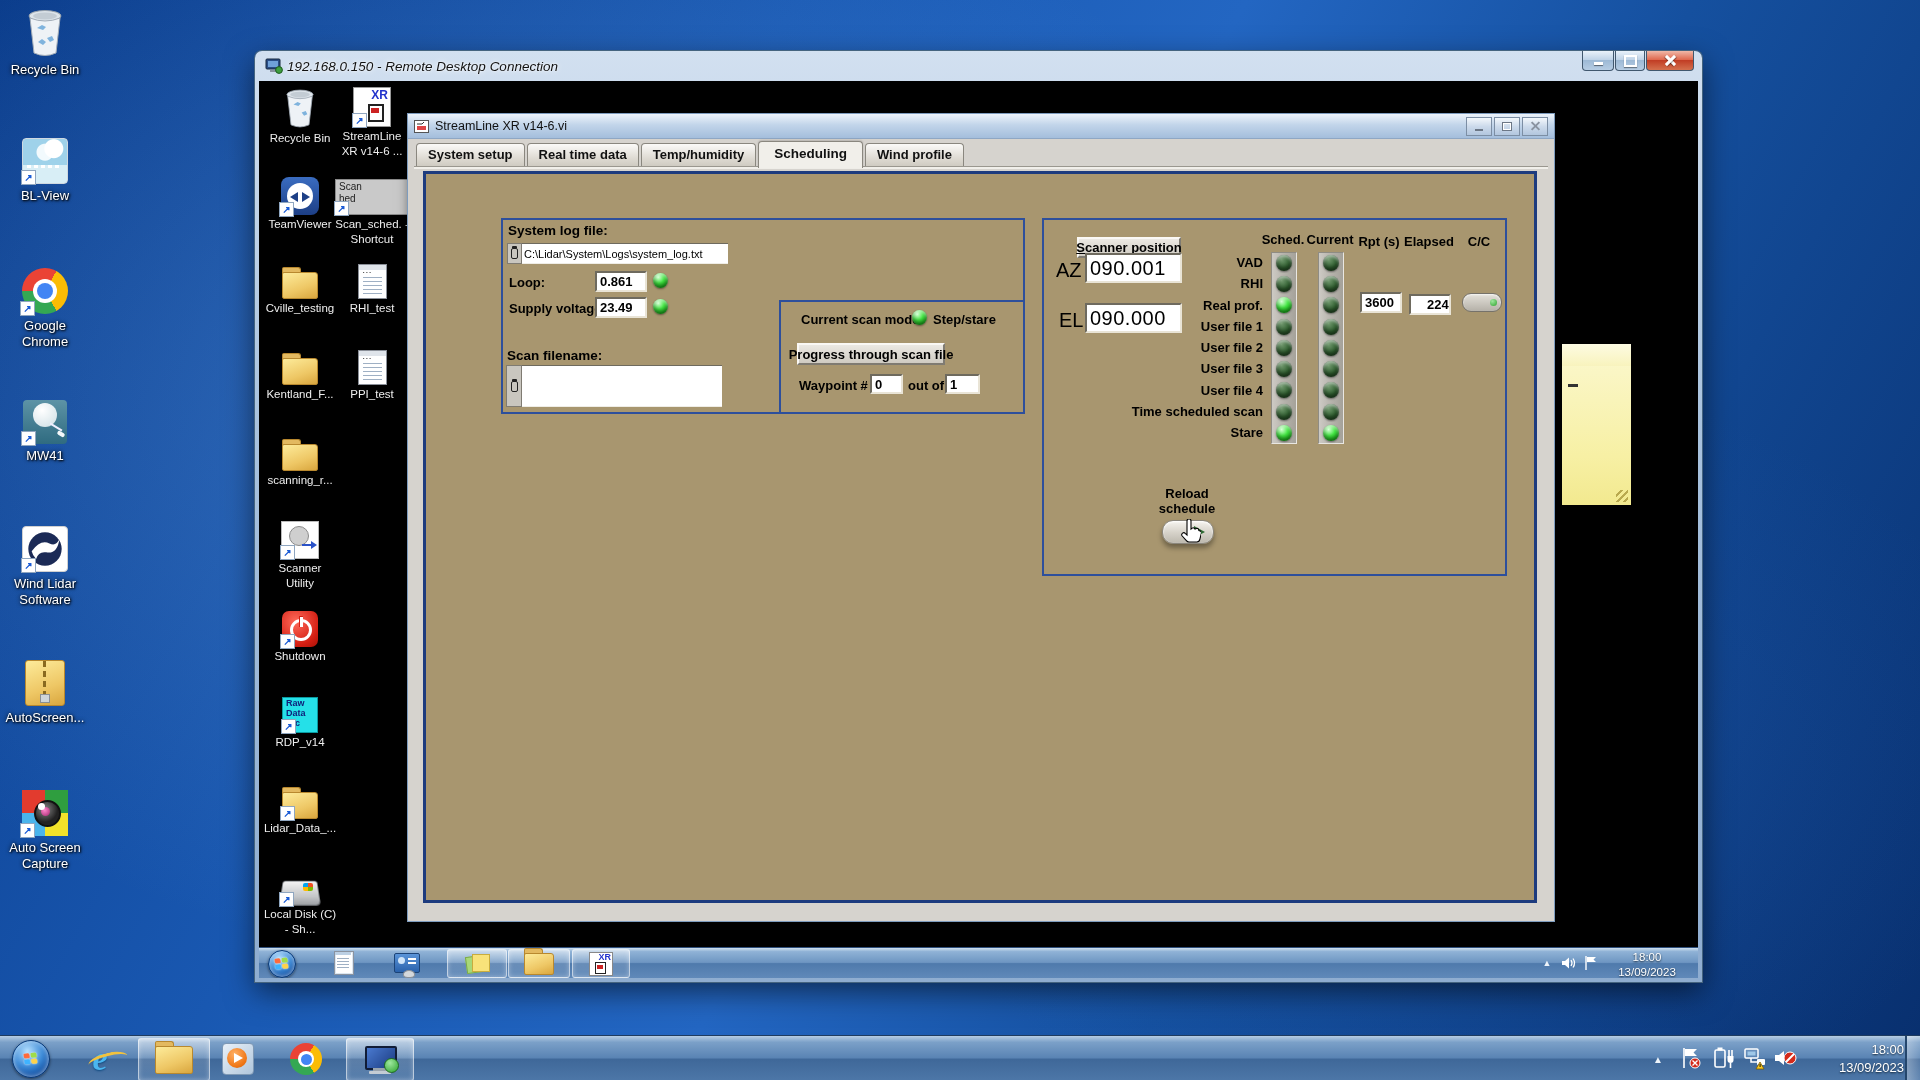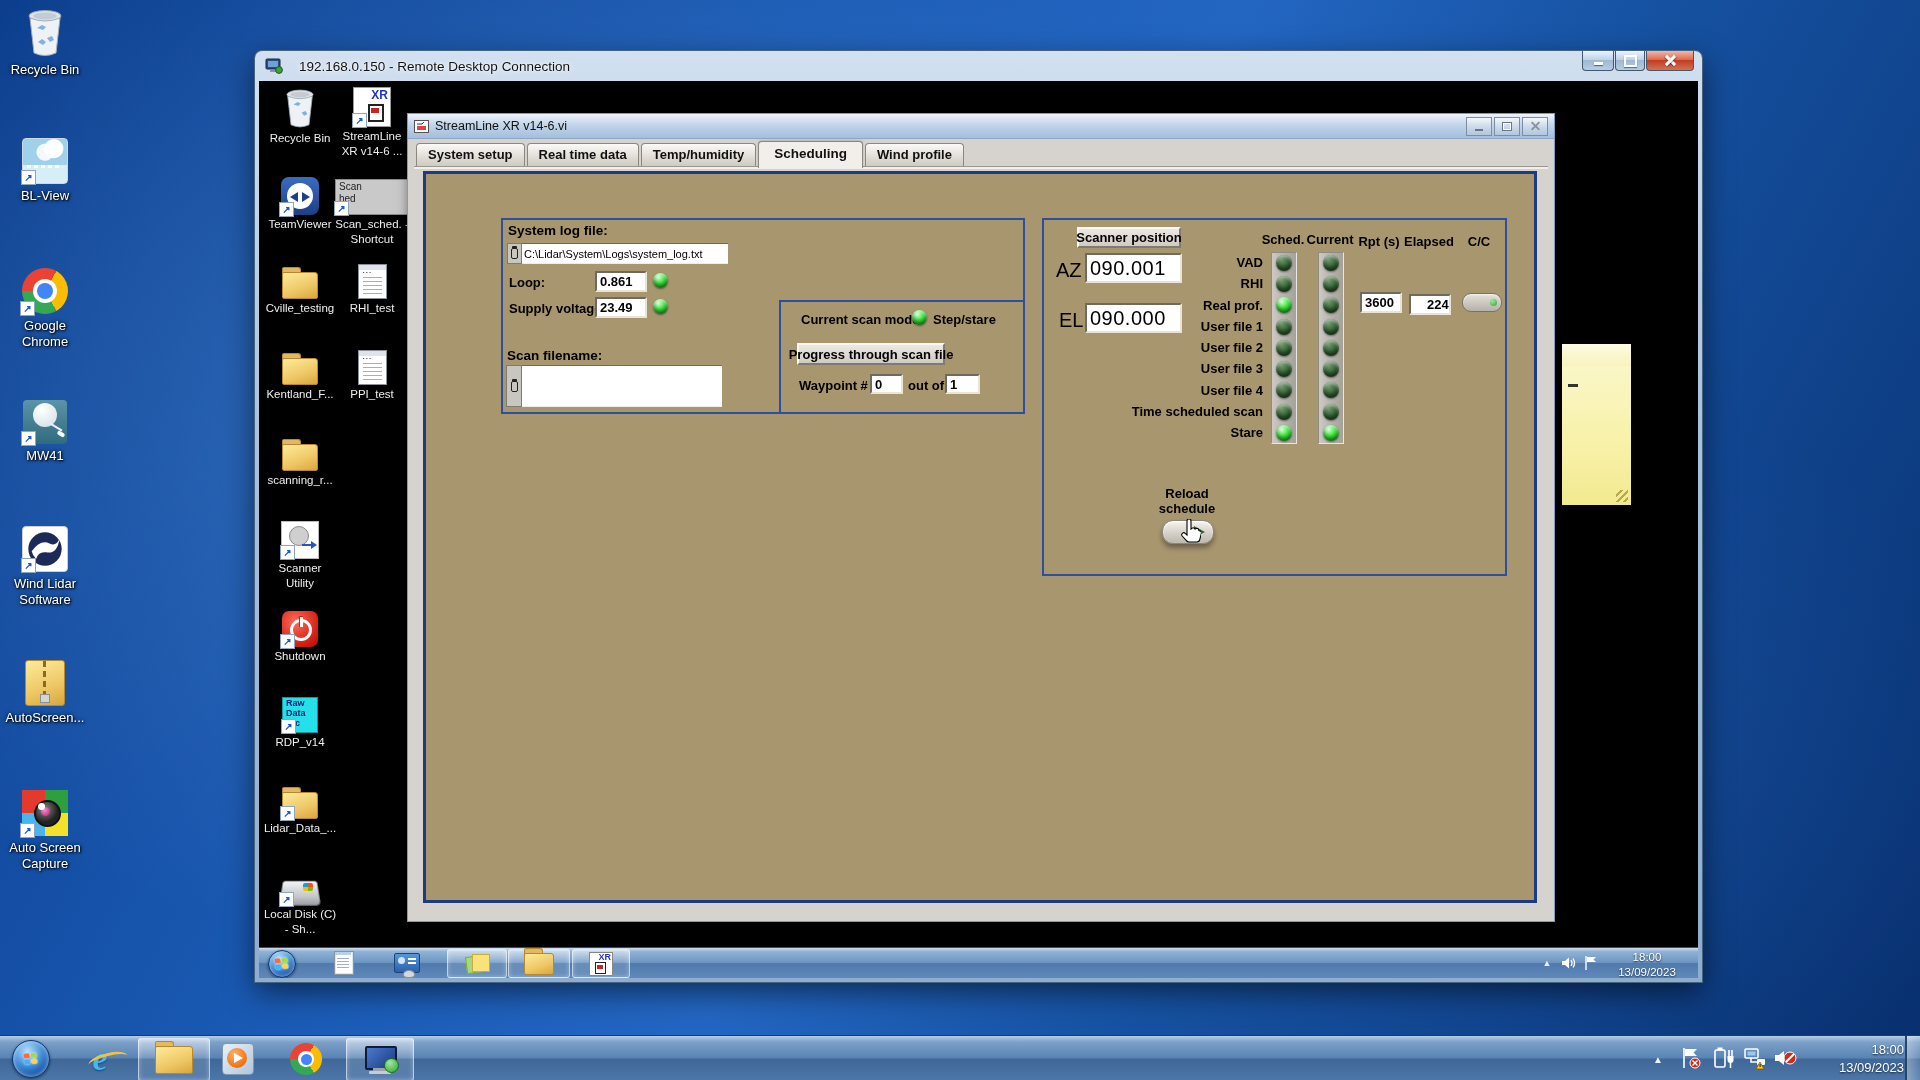--- a/index.html
+++ b/index.html
@@ -211,21 +211,21 @@
   </div>
 
   <div class="rdpwin">
     <div class="rdptitle">
       <svg width="18" height="16" viewBox="0 0 18 16">
           <rect x="1" y="1" width="14" height="10" rx="1" fill="#2a4d86" stroke="#16283f"></rect>
           <rect x="3" y="3" width="10" height="6" fill="#6fa0d8"></rect>
           <rect x="5" y="12" width="6" height="2" fill="#8a93a0"></rect>
           <circle cx="14" cy="12" r="3.4" fill="#3f9e3f" stroke="#1d5c1d"></circle>
         </svg>
-      <span style="margin-left:16px;">192.168.0.150 - Remote Desktop Connection</span>
+      <span style="margin-left:4px;font-style:italic;">192.168.0.150 - Remote Desktop Connection</span>
     </div>
     <div class="wbtns">
       <div class="wbtn" style="width:30px;">
           <div class="glyph-min"></div>
         </div>
       <div class="wbtn" style="width:28px;">
           <div class="glyph-max"></div>
         </div>
       <div class="wbtn close" style="width:46px;">
           <div class="glyph-x"></div>
@@ -434,21 +434,21 @@
             <div class="led led15 on" style="position:absolute;left:131px;top:8px;"></div>
             <div class="lv" style="left:152px;top:10px;">Step/stare</div>
             <div class="rbtn" style="left:16px;top:41px;width:144px;height:18px;">Progress through scan file</div>
             <div class="lv" style="left:18px;top:76px;">Waypoint #</div>
             <div class="vbox" style="left:89px;top:72px;width:33px;height:20px;">0</div>
             <div class="lv" style="left:127px;top:76px;">out of</div>
             <div class="vbox" style="left:164px;top:72px;width:35px;height:20px;">1</div>
           </div>
 
           <div class="grp" style="left:616px;top:44px;width:461px;height:354px;">
-            <div class="rbtn" style="left:33px;top:7px;width:100px;height:17px;">Scanner position</div>
+            <div class="rbtn" style="left:33px;top:17px;width:100px;height:17px;text-decoration:underline;">Scanner position</div>
             <div class="lv" style="left:12px;top:39px;font-size:20px;font-weight:normal;">AZ</div>
             <div class="vbox bigbox" style="left:41px;top:33px;width:97px;height:30px;">090.001</div>
             <div class="lv" style="left:15px;top:89px;font-size:20px;font-weight:normal;">EL</div>
             <div class="vbox bigbox" style="left:41px;top:83px;width:97px;height:30px;">090.000</div>
 
             <div class="lv" style="left:214px;top:12px;width:50px;text-align:center;">Sched.</div>
             <div class="lv" style="left:260px;top:12px;width:52px;text-align:center;">Current</div>
             <div class="lv" style="left:310px;top:14px;width:50px;text-align:center;">Rpt (s)</div>
             <div class="lv" style="left:358px;top:14px;width:54px;text-align:center;">Elapsed</div>
             <div class="lv" style="left:420px;top:14px;width:30px;text-align:center;">C/C</div>

